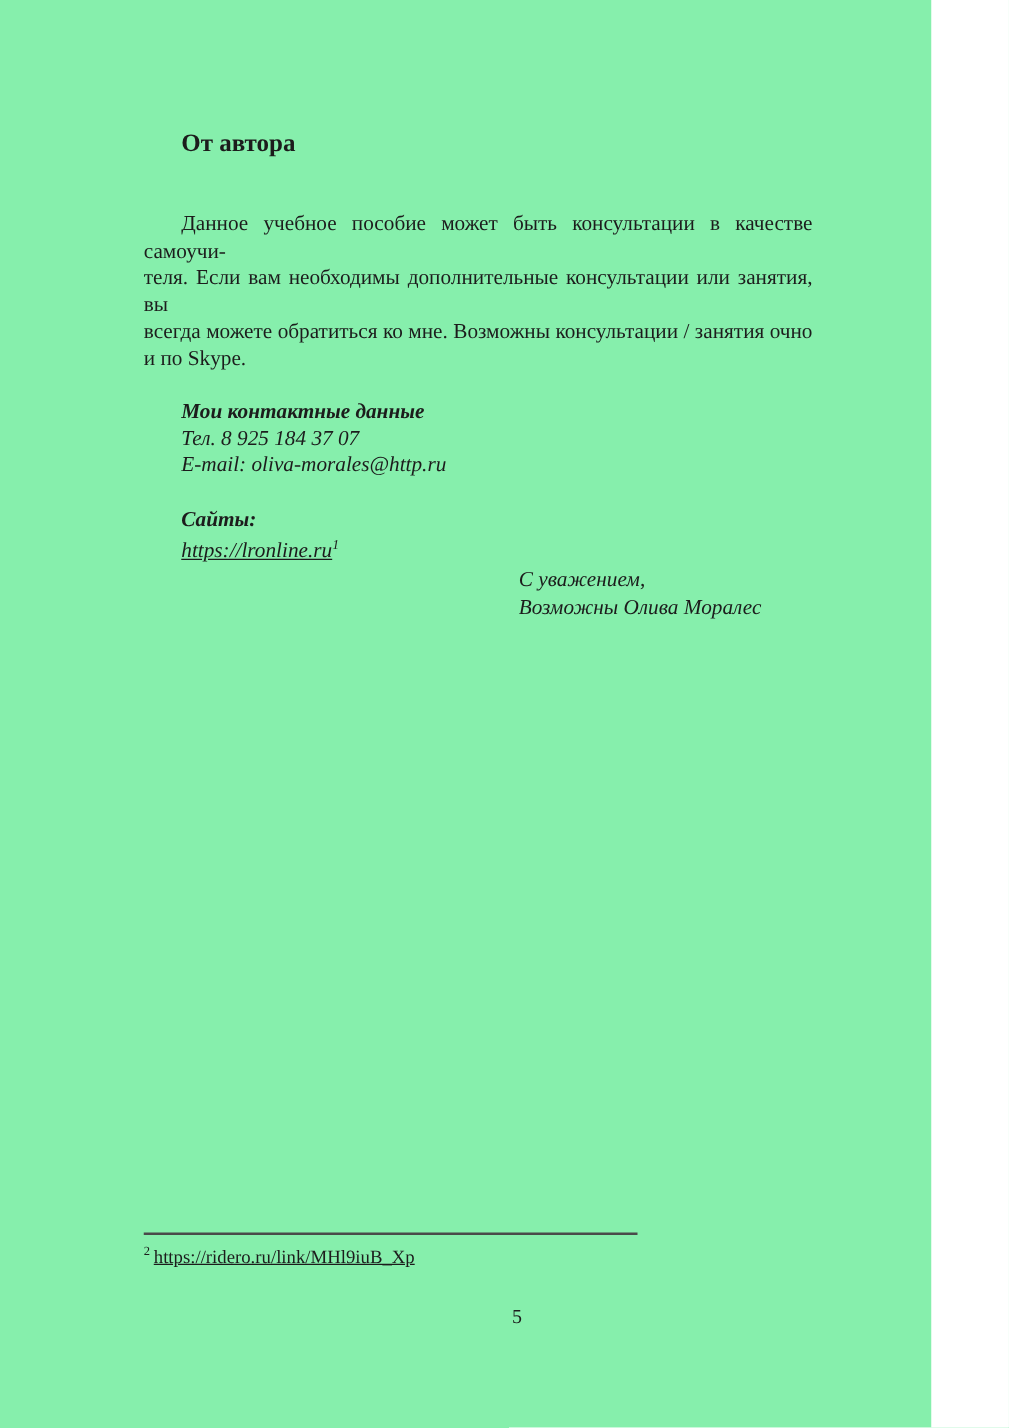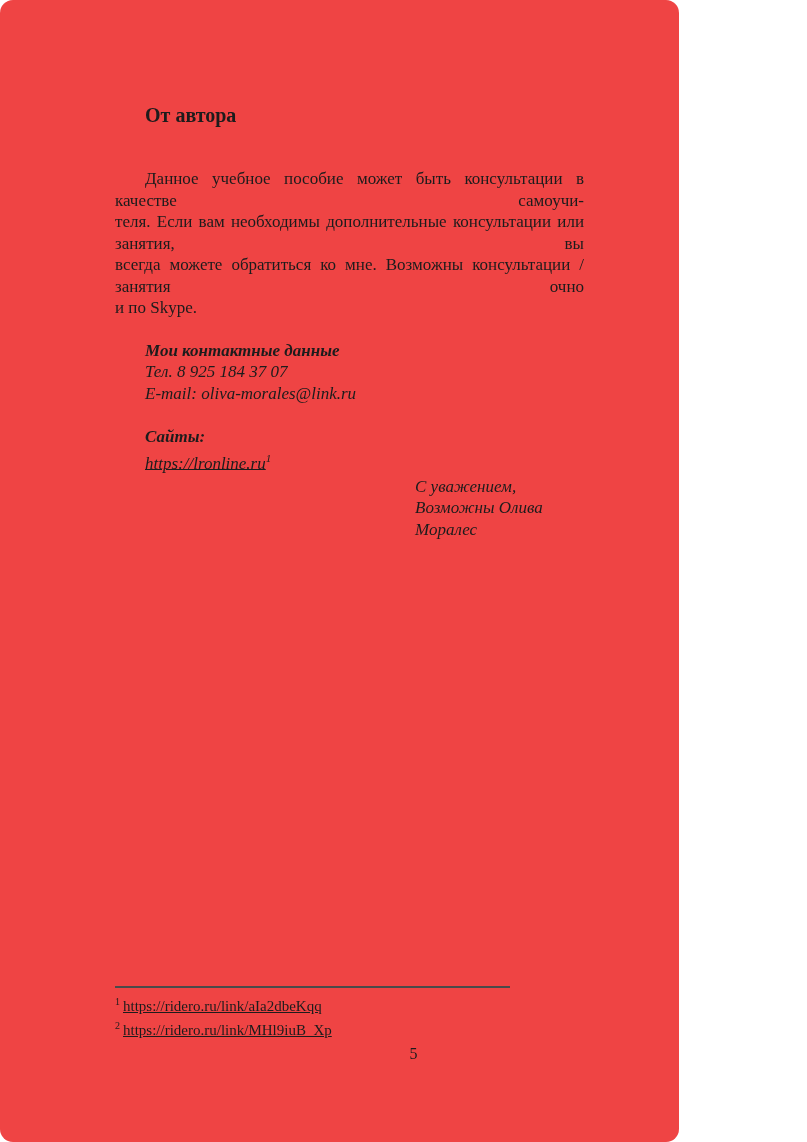--- a/index.html
+++ b/index.html
@@ -2,29 +2,28 @@
 <html><head>
 <meta charset="utf-8">
 <style>
   html, body {
     margin: 0;
     padding: 0;
     background: #ffffff;
   }
   .doc-page {
     position: relative;
-    width: 679px;
+    width: 745px;
     height: 1142px;
-    background: #ef4444;
+    background: #86efac;
     color: #1c1c1c;
     font-family: "Liberation Serif", "DejaVu Serif", serif;
     box-sizing: border-box;
     padding: 103px 95px 0 115px;
     overflow: hidden;
-    border-radius: 13px;
   }
   .heading {
     font-size: 20px;
     line-height: 24px;
     font-weight: bold;
     margin: 0 0 41px 30px;
   }
   .paragraph {
     font-size: 17px;
     line-height: 21.5px;
@@ -111,34 +110,33 @@
   <div class="paragraph">
     <div class="pline indent">Данное учебное пособие может быть консультации в качестве самоучи-</div>
     <div class="pline">теля. Если вам необходимы дополнительные консультации или занятия, вы</div>
     <div class="pline">всегда можете обратиться ко мне. Возможны консультации / занятия очно</div>
     <div class="pline last">и по Skype.</div>
   </div>
 
   <div class="block">
     <div class="bold">Мои контактные данные</div>
     <div>Тел. 8 925 184 37 07</div>
-    <div>E-mail: oliva-morales@link.ru</div>
+    <div>E-mail: oliva-morales@http.ru</div>
   </div>
 
   <div class="block sites-block">
     <div class="bold">Сайты:</div>
     <div><a class="doc-link">https://lronline.ru</a><sup class="fn-ref">1</sup></div>
   </div>
 
   <div class="signature">
     <div>С уважением,</div>
     <div>Возможны Олива Моралес</div>
   </div>
 
   <div class="footnotes">
     <div class="fn-separator"></div>
-    <div class="footnote"><sup>1</sup><a class="fn-link">https://ridero.ru/link/aIa2dbeKqq</a></div>
     <div class="footnote"><sup>2</sup><a class="fn-link">https://ridero.ru/link/MHl9iuB_Xp</a></div>
   </div>
 
   <div class="page-number">5</div>
 
 </div>
 
 </body></html>

